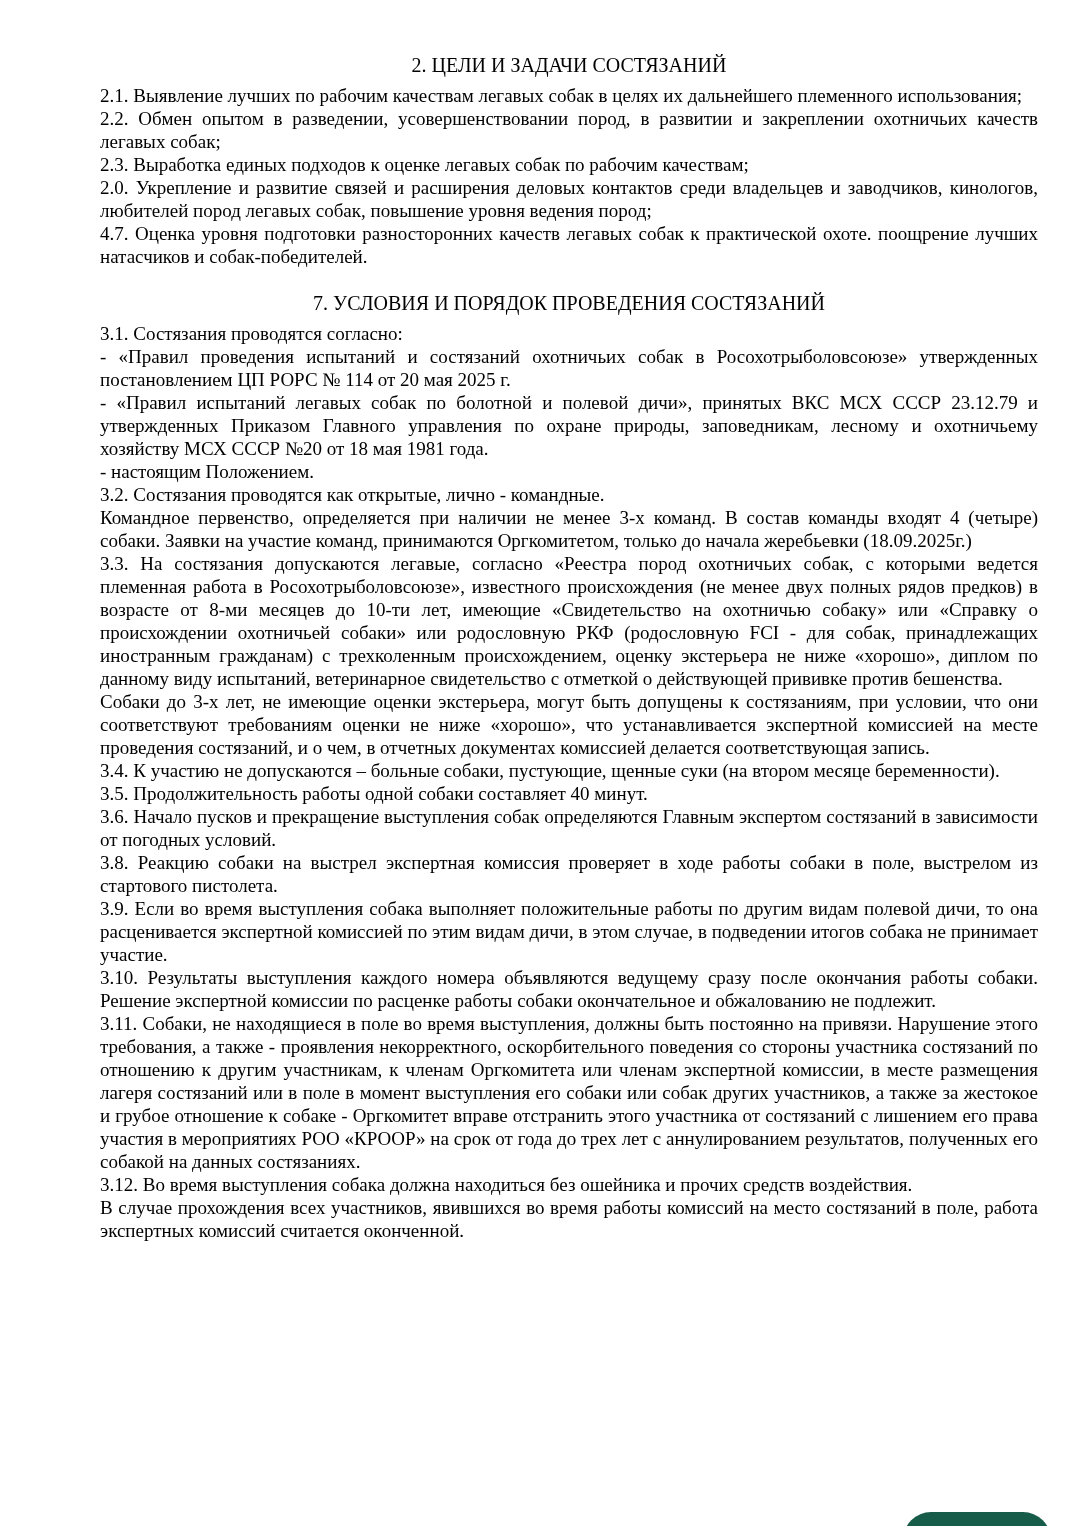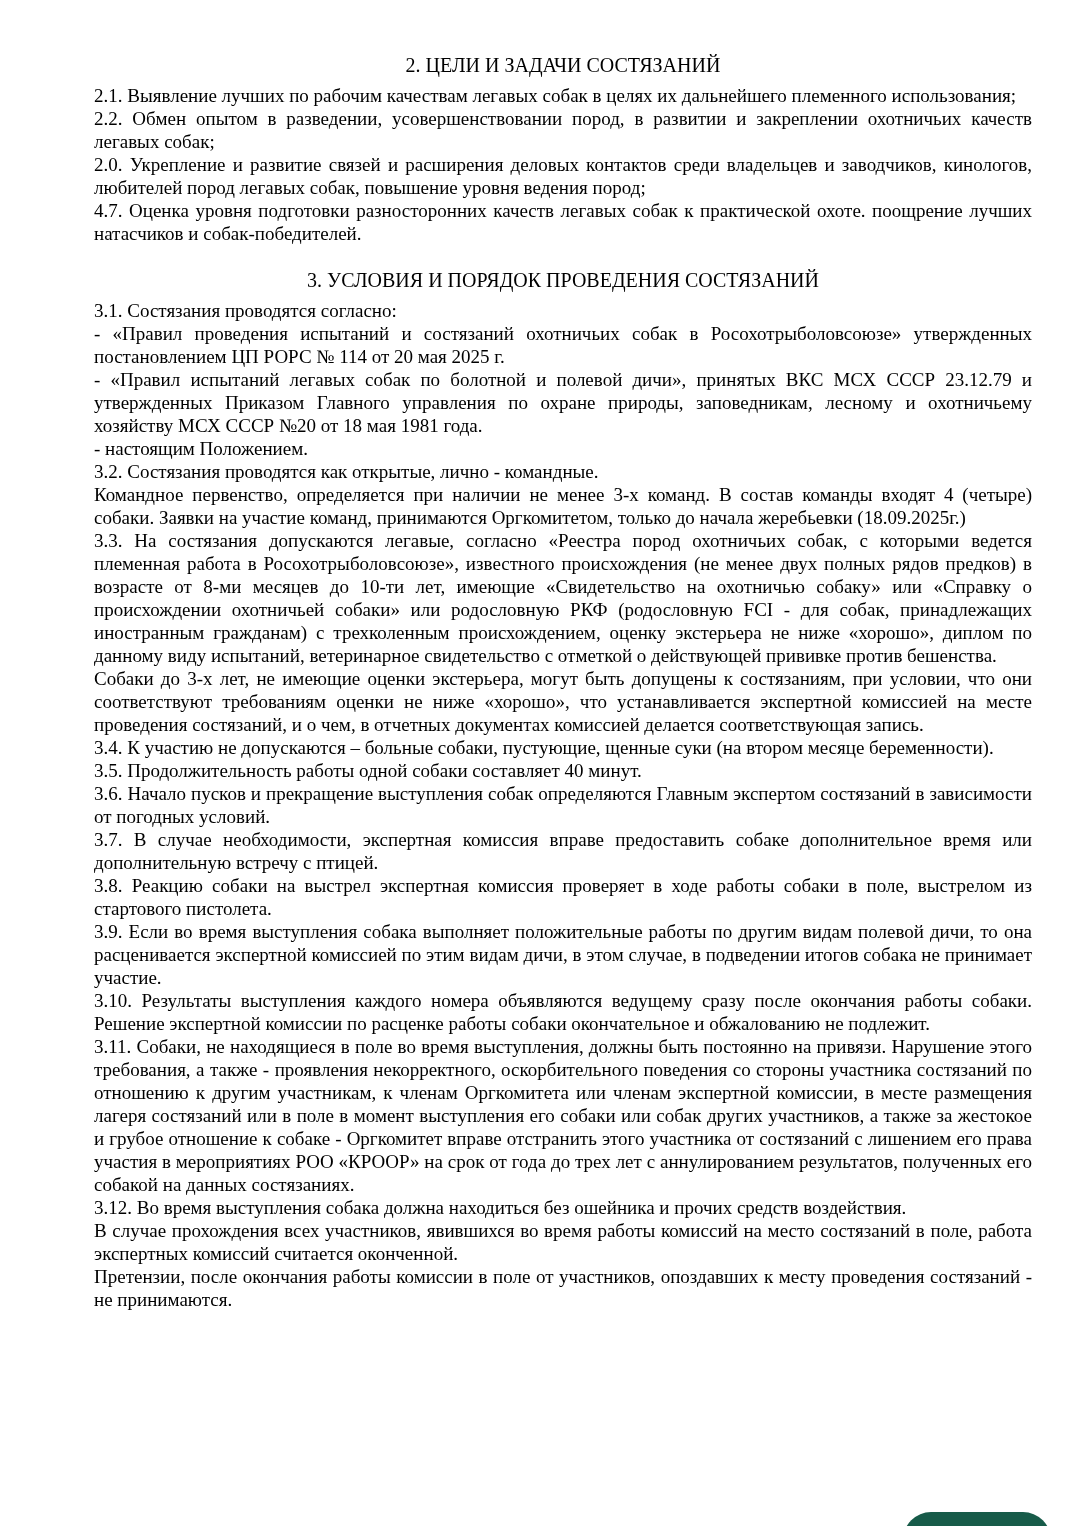--- a/index.html
+++ b/index.html
@@ -10,21 +10,21 @@
   body {
     width: 1080px;
     height: 1526px;
     position: relative;
     overflow: hidden;
     font-family: "Liberation Serif", serif;
     color: #000000;
   }
   .doc {
     position: absolute;
-    left: 94px;
+    left: 100px;
     top: 52px;
     width: 938px;
     font-size: 19px;
     line-height: 23px;
     text-align: justify;
   }
   .section-heading {
     font-size: 20px;
     font-weight: normal;
     text-align: center;
@@ -51,40 +51,39 @@
 </style>
 </head>
 <body style="background: rgb(255, 255, 255); color: rgb(0, 0, 0);">
 
 <div class="doc">
 
   <h2 class="section-heading">2. ЦЕЛИ И ЗАДАЧИ СОСТЯЗАНИЙ</h2>
 
   <p>2.1. Выявление лучших по рабочим качествам легавых собак в целях их дальнейшего племенного использования;</p>
   <p>2.2. Обмен опытом в разведении, усовершенствовании пород, в развитии и закреплении охотничьих качеств легавых собак;</p>
+  <p>2.3. Выработка единых подходов к оценке легавых собак по рабочим качествам;</p>
   <p>2.0. Укрепление и развитие связей и расширения деловых контактов среди владельцев и заводчиков, кинологов, любителей пород легавых собак, повышение уровня ведения пород;</p>
   <p>4.7. Оценка уровня подготовки разносторонних качеств легавых собак к практической охоте. поощрение лучших натасчиков и собак-победителей.</p>
 
-  <h2 class="section-heading spaced">3. УСЛОВИЯ И ПОРЯДОК ПРОВЕДЕНИЯ СОСТЯЗАНИЙ</h2>
+  <h2 class="section-heading spaced">7. УСЛОВИЯ И ПОРЯДОК ПРОВЕДЕНИЯ СОСТЯЗАНИЙ</h2>
 
   <p>3.1. Состязания проводятся согласно:</p>
   <p>- «Правил проведения испытаний и состязаний охотничьих собак в Росохотрыболовсоюзе» утвержденных постановлением ЦП РОРС № 114 от 20 мая 2025 г.</p>
   <p>- «Правил испытаний легавых собак по болотной и полевой дичи», принятых ВКС МСХ СССР 23.12.79 и утвержденных Приказом Главного управления по охране природы, заповедникам, лесному и охотничьему хозяйству МСХ СССР №20 от 18 мая 1981 года.</p>
   <p>- настоящим Положением.</p>
   <p>3.2. Состязания проводятся как открытые, лично - командные.</p>
   <p>Командное первенство, определяется при наличии не менее 3-х команд. В состав команды входят 4 (четыре) собаки. Заявки на участие команд, принимаются Оргкомитетом, только до начала жеребьевки (18.09.2025г.)</p>
   <p>3.3. На состязания допускаются легавые, согласно «Реестра пород охотничьих собак, с которыми ведется племенная работа в Росохотрыболовсоюзе», известного происхождения (не менее двух полных рядов предков) в возрасте от 8-ми месяцев до 10-ти лет, имеющие «Свидетельство на охотничью собаку» или «Справку о происхождении охотничьей собаки» или родословную РКФ (родословную FCI - для собак, принадлежащих иностранным гражданам) с трехколенным происхождением, оценку экстерьера не ниже «хорошо», диплом по данному виду испытаний, ветеринарное свидетельство с отметкой о действующей прививке против бешенства.</p>
   <p>Собаки до 3-х лет, не имеющие оценки экстерьера, могут быть допущены к состязаниям, при условии, что они соответствуют требованиям оценки не ниже «хорошо», что устанавливается экспертной комиссией на месте проведения состязаний, и о чем, в отчетных документах комиссией делается соответствующая запись.</p>
   <p>3.4. К участию не допускаются – больные собаки, пустующие, щенные суки (на втором месяце беременности).</p>
   <p>3.5. Продолжительность работы одной собаки составляет 40 минут.</p>
   <p>3.6. Начало пусков и прекращение выступления собак определяются Главным экспертом состязаний в зависимости от погодных условий.</p>
-  <p>3.7. В случае необходимости, экспертная комиссия вправе предоставить собаке дополнительное время или дополнительную встречу с птицей.</p>
   <p>3.8. Реакцию собаки на выстрел экспертная комиссия проверяет в ходе работы собаки в поле, выстрелом из стартового пистолета.</p>
   <p>3.9. Если во время выступления собака выполняет положительные работы по другим видам полевой дичи, то она расценивается экспертной комиссией по этим видам дичи, в этом случае, в подведении итогов собака не принимает участие.</p>
   <p>3.10. Результаты выступления каждого номера объявляются ведущему сразу после окончания работы собаки. Решение экспертной комиссии по расценке работы собаки окончательное и обжалованию не подлежит.</p>
   <p>3.11. Собаки, не находящиеся в поле во время выступления, должны быть постоянно на привязи. Нарушение этого требования, а также - проявления некорректного, оскорбительного поведения со стороны участника состязаний по отношению к другим участникам, к членам Оргкомитета или членам экспертной комиссии, в месте размещения лагеря состязаний или в поле в момент выступления его собаки или собак других участников, а также за жестокое и грубое отношение к собаке - Оргкомитет вправе отстранить этого участника от состязаний с лишением его права участия в мероприятиях РОО «КРООР» на срок от года до трех лет с аннулированием результатов, полученных его собакой на данных состязаниях.</p>
   <p>3.12. Во время выступления собака должна находиться без ошейника и прочих средств воздействия.</p>
   <p>В случае прохождения всех участников, явившихся во время работы комиссий на место состязаний в поле, работа экспертных комиссий считается оконченной.</p>
-  <p>Претензии, после окончания работы комиссии в поле от участников, опоздавших к месту проведения состязаний - не принимаются.</p>
 
 </div>
 
 <button class="fab" aria-label="#175b49" style="background: rgb(23, 91, 73);"></button>
 
 </body></html>

